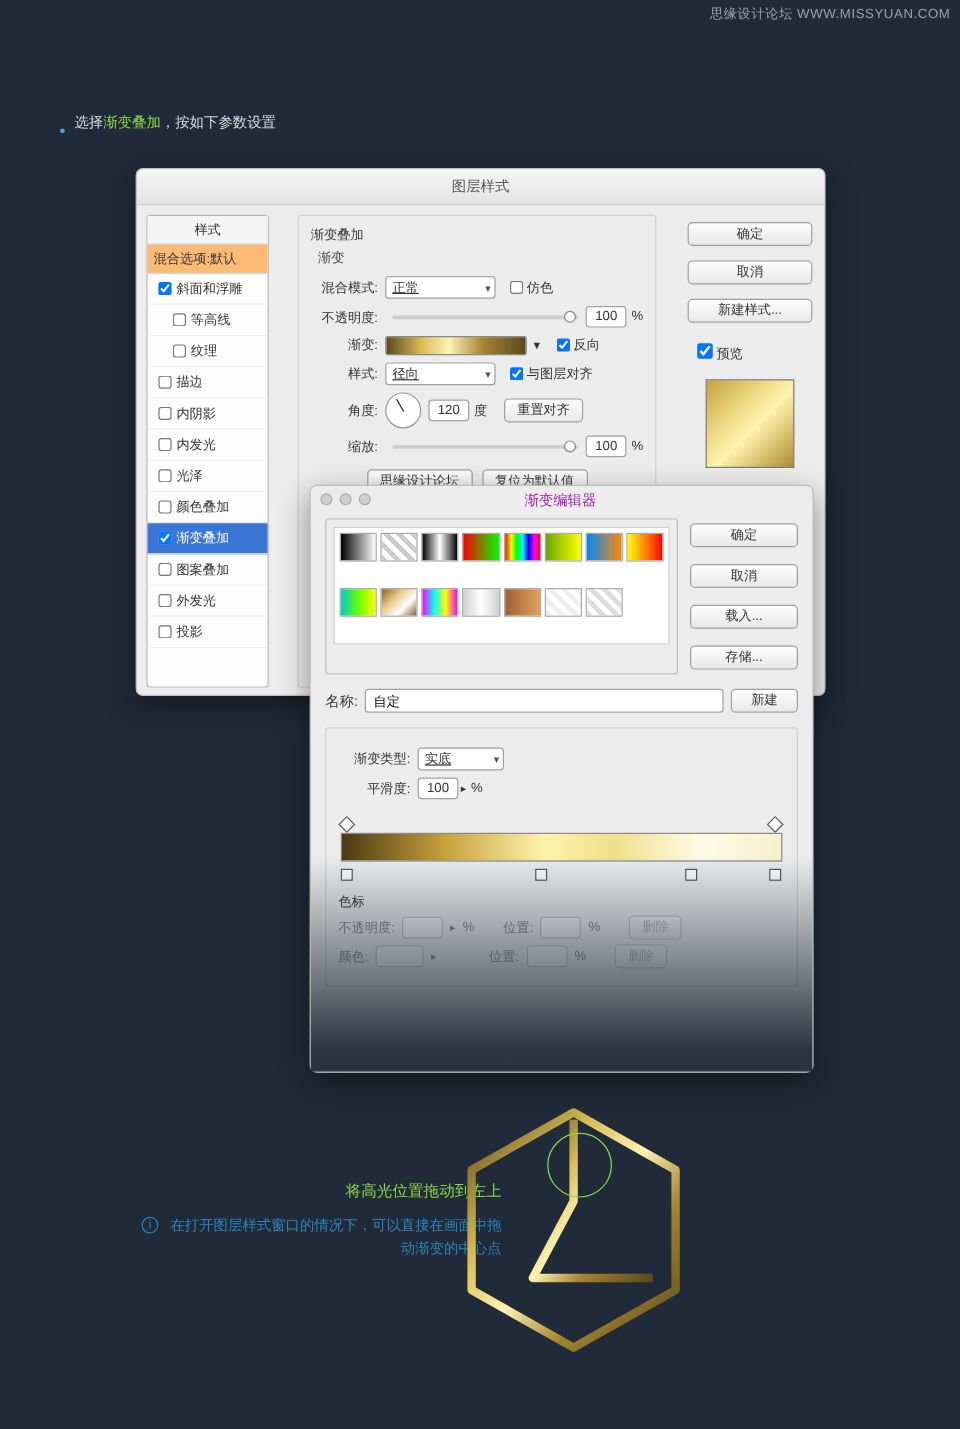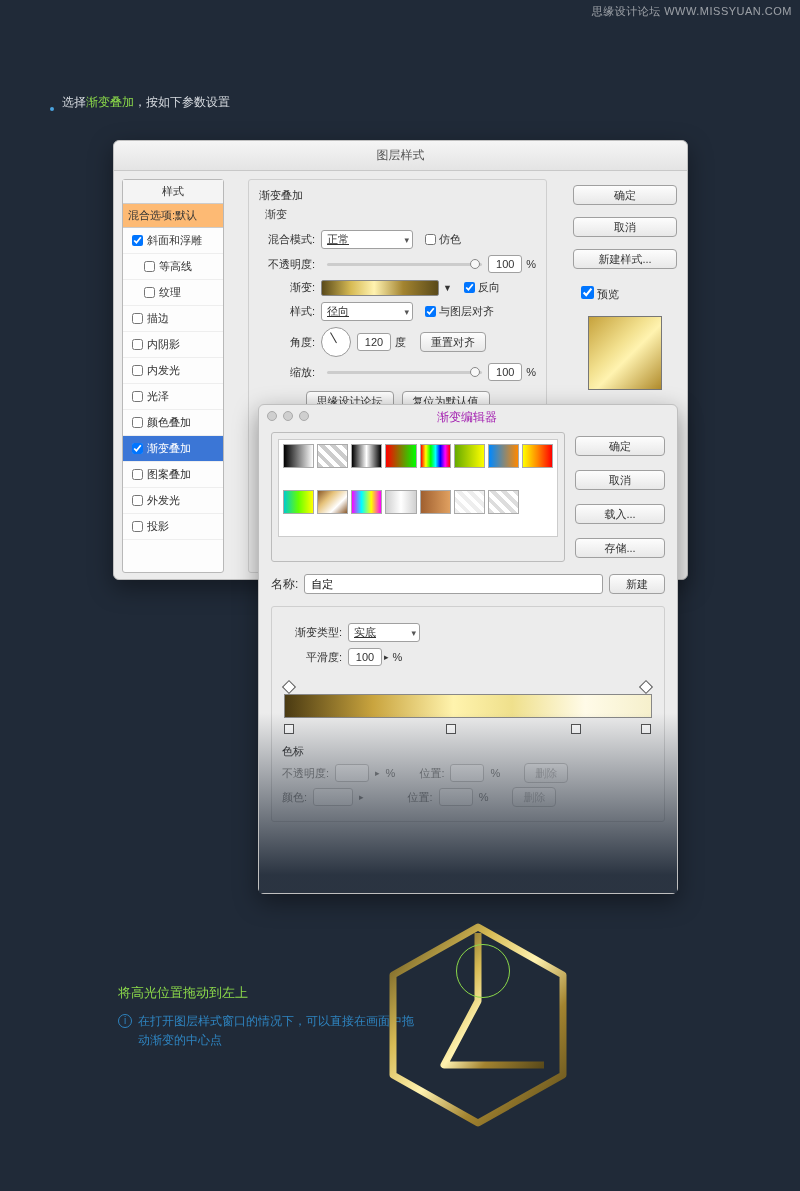--- a/index.html
+++ b/index.html
@@ -93,21 +93,21 @@
   .grad-bar-wrap { margin:14px 2px 8px; position:relative; height:56px; }
   .grad-bar { height:24px; border:1px solid #888; background:linear-gradient(90deg,#4a3a12 0%,#c9a43e 24%,#fff3ad 46%,#efe08c 62%,#fffbe8 82%,#f6f0cc 100%); position:relative; top:14px; }
   .stop-top, .stop-bot { position:absolute; width:10px; height:10px; background:#fff; border:1px solid #555; }
   .stop-top { top:2px; transform:rotate(45deg); }
   .stop-bot { bottom:2px; }
   .fade-overlay { position:absolute; left:0; right:0; bottom:0; height:180px; background:linear-gradient(to bottom, rgba(32,42,56,0) 0%, rgba(32,42,56,0.95) 90%); pointer-events:none; }
   .ge-stops-row { display:flex; align-items:center; gap:6px; font-size:11px; color:#888; margin:4px 0; }
   .ge-stops-row .num, .ge-stops-row .dropdown, .ge-stops-row .btn-small { opacity:0.5; }
 
   
-  .bottom-ann { position:absolute; left:118px; top:984px; width:300px; }
+  .bottom-ann { position:absolute; left:118px; top:984px; width:300px;text-align:right; }
   .ann-green { color:#8bd84a; font-size:13px; margin-bottom:10px; }
   .ann-info { color:#2e84c0; font-size:12px; line-height:1.6; display:flex; }
   .ann-info .iicon { width:14px; height:14px; border:1px solid #2e84c0; border-radius:50%; display:inline-flex; align-items:center; justify-content:center; font-size:10px; margin-right:6px; margin-top:2px; flex-shrink:0; }
   .hex-logo { position:absolute; left:378px; top:915px; width:200px; height:220px; }
   .hex-logo svg { width:100%; height:100%; }
   .green-circle { position:absolute; left:456px; top:944px; width:54px; height:54px; border:1px solid #8bd84a; border-radius:50%; }
 </style>
 </head>
 <body>
 

